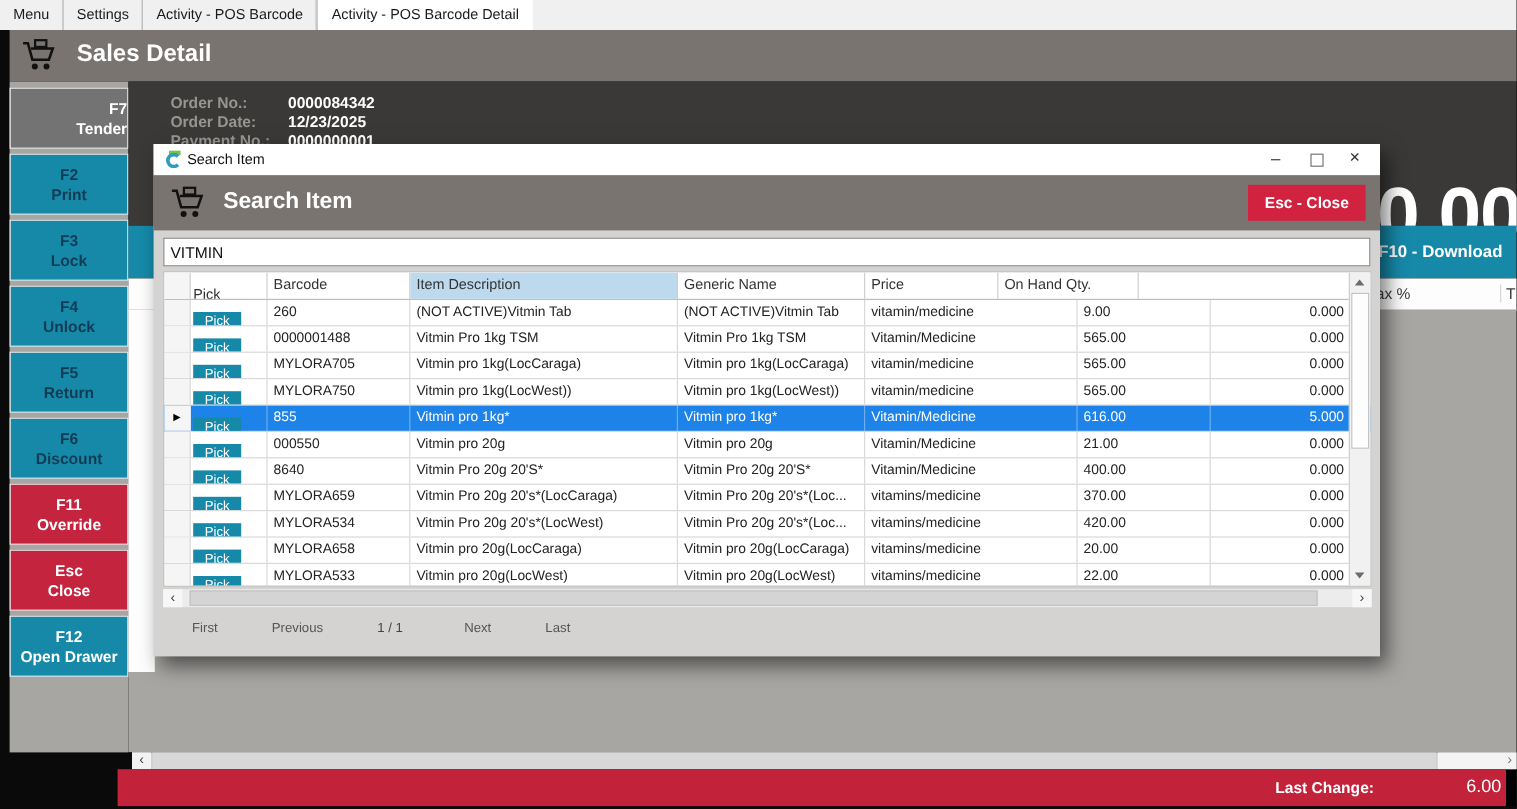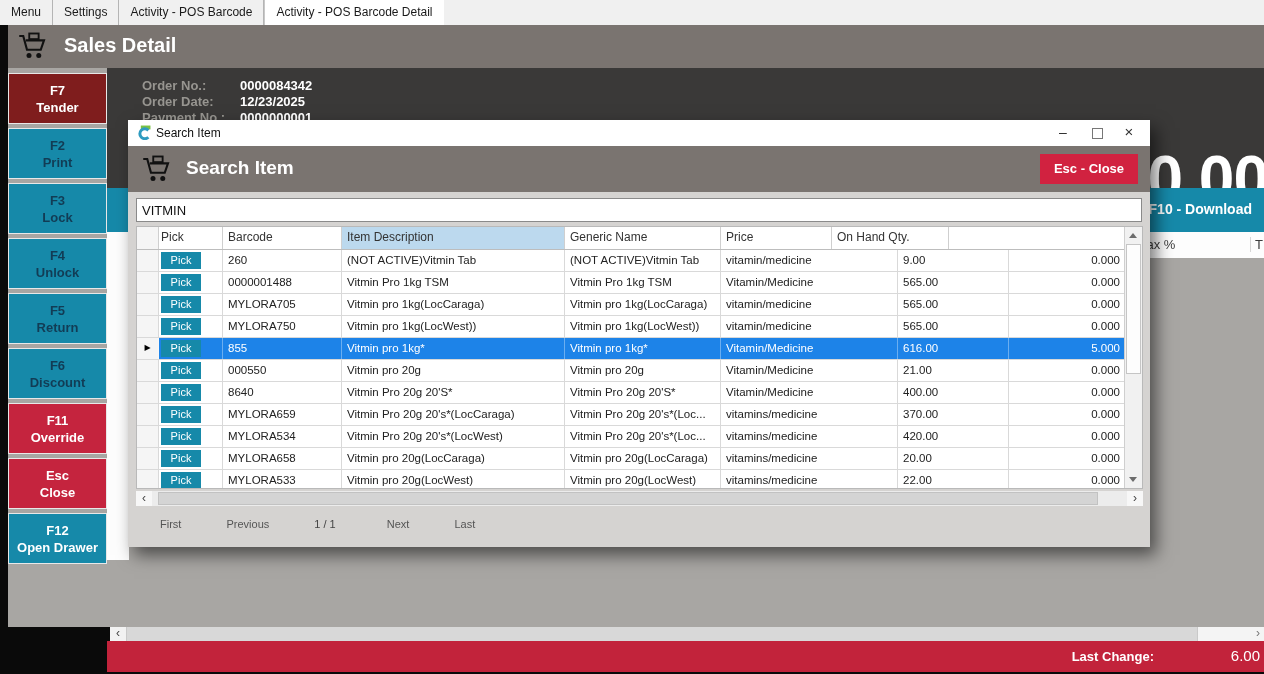--- a/index.html
+++ b/index.html
@@ -11,21 +11,21 @@
   .tab.active{background:#ffffff;border-right:none;border-left:1px solid #c8c8c8;font-size:12px;}
   
   .app-header{position:absolute;left:0;top:25px;width:100%;height:43px;background:#7a7470;}
   .app-header .title{position:absolute;left:64px;top:9px;font-size:20px;font-weight:bold;color:#ffffff;}
   .cart{position:absolute;}
   
   .side-bg{position:absolute;left:8px;top:68px;width:99px;height:564px;background:#a8a6a3;}
   .sidebar{position:absolute;left:8px;top:73px;width:99px;}
   .sbtn{width:99px;height:51px;margin-bottom:4px;display:flex;flex-direction:column;justify-content:center;
         align-items:center;font-size:13px;font-weight:bold;line-height:17px;box-sizing:border-box;border:1px solid #e8e8e8;}
-  .sbtn.green{background:#7f1d1d;color:#ffffff;}
+  .sbtn.green{background:#737373;color:#ffffff;align-items:flex-end;}
   .sbtn.teal{background:#1689a9;color:#ffffff;}
   .sbtn.red{background:#c5243e;color:#ffffff;}
   .sbtn.darktext{color:#123c55;}
   
   .main-dark{position:absolute;left:107px;top:68px;width:1157px;height:120px;background:#3a3938;}
   .teal-band{position:absolute;left:107px;top:188px;width:1157px;height:44px;background:#1689a9;}
   .f10-label{position:absolute;right:12px;top:13px;color:#fff;font-weight:bold;font-size:14px;}
   .grid-head{position:absolute;left:107px;top:232px;width:1157px;height:26px;background:#fdfdfd;border-bottom:1px solid #cfcfcf;}
   .grid-head .tax{position:absolute;left:1033px;top:5px;font-size:13px;color:#3c3c3c;}
   .grid-head .tot{position:absolute;left:1143px;top:5px;font-size:13px;color:#3c3c3c;width:16px;overflow:hidden;
@@ -37,21 +37,21 @@
   .order-info .lbl{width:98px;color:#979590;font-weight:bold;}
   .order-info .val{color:#ffffff;font-weight:bold;}
   .big-amount{position:absolute;right:-4px;top:74px;color:#ffffff;font-size:64px;font-weight:bold;letter-spacing:-1px;}
   
   .hscroll-main{position:absolute;left:110px;top:627px;width:1154px;height:14px;background:#c9c9c9;}
   .hscroll-main .larr{position:absolute;left:0;top:0;width:16px;height:14px;background:#f2f2f2;color:#444;
                       font-size:12px;line-height:13px;text-align:center;}
   .hscroll-main .thumb{position:absolute;left:17px;top:0;width:1070px;height:14px;background:#d8d8d8;}
   .hscroll-main .rseg{position:absolute;left:1088px;top:0;right:0;height:14px;background:#f4f4f4;color:#777;
                       font-size:12px;line-height:13px;text-align:right;padding-right:4px;box-sizing:border-box;}
-  .statusbar{position:absolute;left:107px;top:641px;width:1157px;height:31px;background:#c2233b;}
+  .statusbar{position:absolute;left:98px;top:641px;width:1157px;height:31px;background:#c2233b;}
   .statusbar .lbl{position:absolute;right:110px;top:8px;color:#fff;font-weight:bold;font-size:13px;}
   .statusbar .val{position:absolute;right:4px;top:6px;color:#fff;font-weight:normal;font-size:15px;}
   
   .dialog{position:absolute;left:128px;top:120px;width:1022px;height:427px;background:#d5d3d1;
           box-shadow:6px 8px 16px rgba(0,0,0,.55);z-index:10;}
   .dlg-titlebar{position:absolute;left:0;top:0;width:100%;height:26px;background:#ffffff;}
   .dlg-titlebar .ttl{position:absolute;left:28px;top:6px;font-size:12px;color:#111;}
   .dlg-titlebar .logo{position:absolute;left:8px;top:5px;}
   .winbtn{position:absolute;top:0;width:30px;height:26px;text-align:center;line-height:24px;font-size:14px;color:#333;}
   .winbtn.min{right:72px;}
@@ -66,21 +66,21 @@
           border:1px solid #8a8a8a;font-size:13px;font-family:"Liberation Sans",sans-serif;padding:0 5px;background:#fff;color:#111;}
   
   .table{position:absolute;left:8px;top:106px;width:1007px;height:263px;background:#ffffff;overflow:hidden;
          border:1px solid #b9b9b9;box-sizing:border-box;}
   .thead,.trow{display:flex;white-space:nowrap;}
   .thead{height:22px;border-bottom:1px solid #bdbdbd;background:#fff;}
   .hc{box-sizing:border-box;border-right:1px solid #cfcfcf;font-size:12px;color:#333;line-height:21px;padding:0 5px;overflow:hidden;}
   .trow{height:21px;border-bottom:1px solid #d9d9d9;}
   .c{box-sizing:border-box;border-right:1px solid #d9d9d9;font-size:11.5px;color:#222;line-height:20px;padding:0 5px;overflow:hidden;}
   .sel{width:22px;padding:0;text-align:center;font-size:8px;color:#000;background:#f5f5f5;}
-  .pick{width:64px;padding:0 2px;}
+  .pick{width:64px;padding:8px 2px;}
   .bc{width:119px;}
   .desc{width:223px;}
   .gen{width:156px;}
   .cat{width:177px;}
   .price{width:111px;}
   .qty{width:117px;text-align:right;}
   .hc.desc{background:#bcd9ee;}
   .hc.price,.hc.qty{text-align:left;}
   .pickbtn{width:40px;height:17px;margin-top:2px;background:#1689a9;color:#fff;border:none;font-size:11px;
            font-family:"Liberation Sans",sans-serif;line-height:15px;padding:0;}

